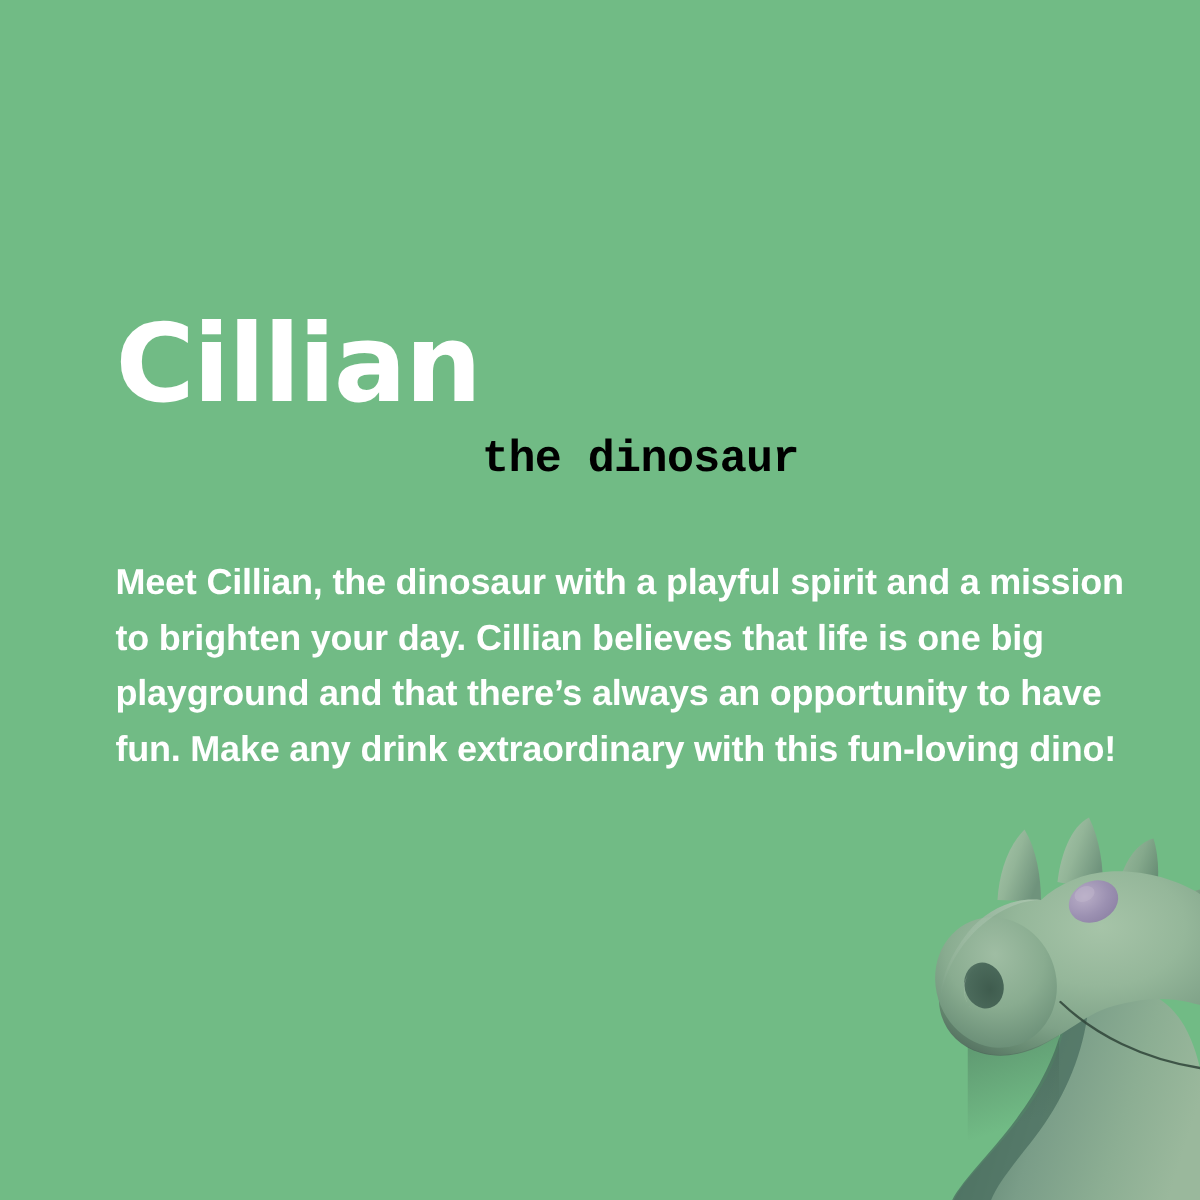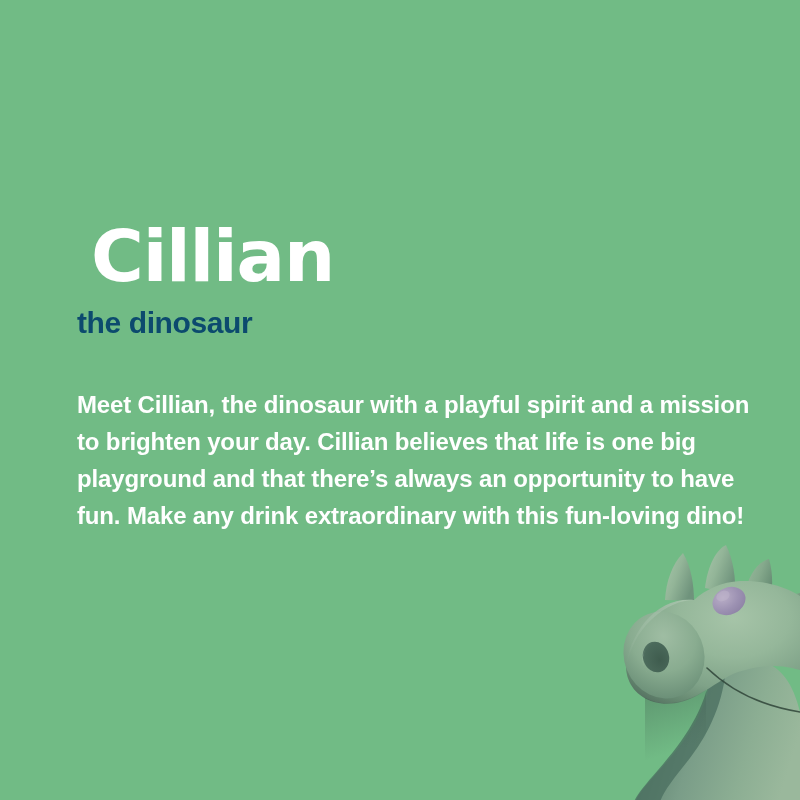--- a/index.html
+++ b/index.html
@@ -26,31 +26,32 @@
     top: 206px;
     width: 700px;
     z-index: 5;
   }
   #title {
     font-size: 72px;
     line-height: 72px;
     font-weight: 700;
     color: #ffffff;
     letter-spacing: -1.2px;
-    margin: 14px;
+    margin: 0;
     font-family: "DejaVu Sans", sans-serif;
   }
   #subtitle {
     font-size: 30px;
     line-height: 34px;
     font-weight: 700;
-    color: #0c4a6e;
+    color: #000000;
     letter-spacing: -0.4px;
     margin: 12px 0 0 0;
-    font-family: Liberation Sans, sans-serif;
+    font-family: Liberation Mono, monospace;
+    text-align: center;
   }
   #description {
     margin: 46px 0 0 0;
     width: 700px;
     font-size: 24px;
     line-height: 37px;
     font-weight: 700;
     color: #ffffff;
     letter-spacing: -0.15px;
     font-family: "Liberation Sans", sans-serif;

